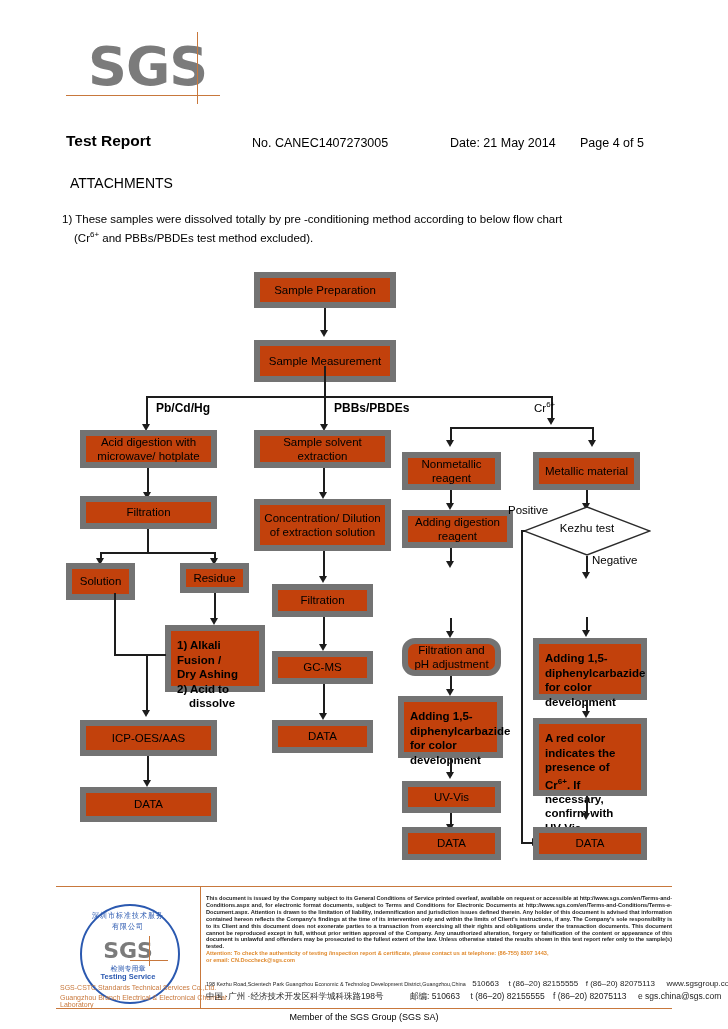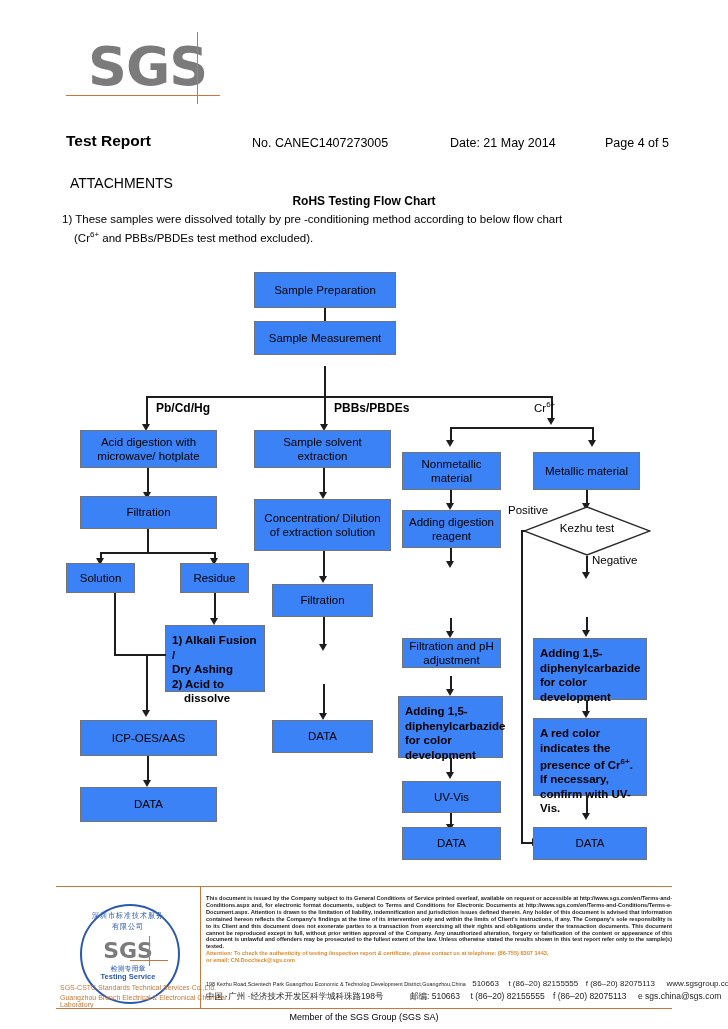--- a/index.html
+++ b/index.html
@@ -11,32 +11,32 @@
   #logo-block{position:absolute;left:88px;top:36px;width:130px;height:66px;}
   #logo-text{font-family:"DejaVu Sans",sans-serif;font-weight:bold;font-size:54px;
              letter-spacing:-1px;color:#7b7b7b;line-height:62px;}
   #logo-vrule{position:absolute;left:197px;top:32px;width:1px;height:72px;background:#c8783c;}
   #logo-hrule{position:absolute;left:66px;top:95px;width:154px;height:1px;background:#c8783c;}
 
   .hdr{position:absolute;font-size:12.5px;}
   #hdr-title{left:66px;top:132px;font-size:15.5px;font-weight:bold;}
   #hdr-no{left:252px;top:136px;}
   #hdr-date{left:450px;top:136px;}
-  #hdr-page{left:605px;top:136px;}
+  #hdr-page{left:580px;top:136px;}
 
   #attachments{position:absolute;left:70px;top:175px;font-size:14px;}
   #flow-title{position:absolute;left:0;top:194px;width:728px;text-align:center;
               font-size:12px;font-weight:bold;}
   #note1{position:absolute;left:62px;top:212px;font-size:11.5px;line-height:15px;}
   #note1 .l2{display:block;padding-left:12px;}
   sup{font-size:8px;vertical-align:super;}
 
   
   #chart{position:absolute;left:0;top:0;width:728px;height:1029px;}
-  .node{position:absolute;box-sizing:border-box;border:1px solid #737373;background:#3b82f6;
+  .node{position:absolute;box-sizing:border-box;border:6px solid #737373;background:#c2410c;
         font-size:11.5px;line-height:14.5px;display:flex;align-items:center;}
   .node.c{justify-content:center;text-align:center;padding:2px 4px;}
   .node.l{justify-content:flex-end;text-align:left;padding:7px 6px;align-items:flex-start;font-weight:bold;}
   .node .inner{width:100%;}
   .diamond{position:absolute;}
   .diamond svg{display:block;}
   .dlabel{position:absolute;font-size:11.5px;}
   .blabel{position:absolute;font-size:12px;font-weight:bold;}
   .edge{position:absolute;background:#1d1d1d;}
   .eh{height:1.6px;}
@@ -89,36 +89,35 @@
   </div>
   <div id="logo-vrule"></div>
   <div id="logo-hrule"></div>
 
   <div class="hdr" id="hdr-title">Test Report</div>
   <div class="hdr" id="hdr-no">No. CANEC1407273005</div>
   <div class="hdr" id="hdr-date">Date: 21 May 2014</div>
   <div class="hdr" id="hdr-page">Page 4 of 5</div>
 
   <div id="attachments">ATTACHMENTS</div>
-  <div id="flow-title">RoHS Testing Flow Chart</div>
 
   <div id="note1">
     <span>1) These samples were dissolved totally by pre -conditioning method according to below flow chart</span>
     <span class="l2"><span>(Cr</span><sup>6+</sup><span> and PBBs/PBDEs test method excluded).</span></span>
   </div>
 
   <div id="chart">
 
     <div class="node c" style="left:254px;top:272px;width:142px;height:36px;">
       <span class="inner">Sample Preparation</span>
       </div>
     <div class="ev edge" style="left:324px;top:308px;height:24px;"></div>
     <div class="arrow down" style="left:320px;top:330px;"></div>
 
-    <div class="node c" style="left:254px;top:321px;width:142px;height:34px;">
+    <div class="node c" style="left:254px;top:340px;width:142px;height:42px;">
       <span class="inner">Sample Measurement</span>
       </div>
 
     <div class="ev edge thick" style="left:324px;top:366px;height:30px;"></div>
     <div class="eh edge" style="left:146px;top:396px;width:406px;height:2px;"></div>
 
     <div class="ev edge thick" style="left:146px;top:396px;height:30px;"></div>
     <div class="arrow down" style="left:142px;top:424px;"></div>
     <div class="blabel" style="left:156px;top:401px;text-align:right;">Pb/Cd/Hg</div>
 
@@ -131,21 +130,21 @@
       <span class="inner">Filtration</span>
       </div>
 
     <div class="ev edge thick" style="left:147px;top:529px;height:25px;"></div>
     <div class="eh edge" style="left:100px;top:552px;width:115px;height:2px;"></div>
     <div class="ev edge" style="left:100px;top:552px;height:10px;"></div>
     <div class="arrow down" style="left:96px;top:558px;"></div>
     <div class="ev edge" style="left:214px;top:552px;height:10px;"></div>
     <div class="arrow down" style="left:210px;top:558px;"></div>
 
-    <div class="node c" style="left:66px;top:563px;width:69px;height:30px;">
+    <div class="node c" style="left:66px;top:563px;width:69px;height:37px;">
       <span class="inner">Solution</span>
       </div>
     <div class="node c" style="left:180px;top:563px;width:69px;height:30px;">
       <span class="inner">Residue</span>
       </div>
 
     <div class="ev edge thick" style="left:214px;top:593px;height:28px;"></div>
     <div class="arrow down" style="left:210px;top:618px;"></div>
 
     <div class="node l" style="left:165px;top:625px;width:100px;height:67px;">
@@ -186,53 +185,56 @@
       </div>
     <div class="ev edge" style="left:323px;top:551px;height:28px;"></div>
     <div class="arrow down" style="left:319px;top:576px;"></div>
 
     <div class="node c" style="left:272px;top:584px;width:101px;height:33px;">
       <span class="inner">Filtration</span>
       </div>
     <div class="ev edge" style="left:323px;top:617px;height:30px;"></div>
     <div class="arrow down" style="left:319px;top:644px;"></div>
 
+    <div class="node c" style="left:272px;top:651px;width:101px;height:33px;">
+      <span class="inner">GC-MS</span>
+      </div>
     <div class="ev edge" style="left:323px;top:684px;height:32px;"></div>
     <div class="arrow down" style="left:319px;top:713px;"></div>
 
     <div class="node c" style="left:272px;top:720px;width:101px;height:33px;">
       <span class="inner">DATA</span>
       </div>
 
     <div class="ev edge thick" style="left:551px;top:396px;height:26px;"></div>
     <div class="arrow down" style="left:547px;top:418px;"></div>
     <div class="dlabel" style="left:534px;top:400px;"><span>Cr</span><sup>6+</sup></div>
 
     <div class="eh edge" style="left:450px;top:427px;width:143px;height:2px;"></div>
     <div class="ev edge" style="left:450px;top:427px;height:17px;"></div>
     <div class="arrow down" style="left:446px;top:440px;"></div>
     <div class="ev edge thick" style="left:592px;top:427px;height:17px;"></div>
     <div class="arrow down" style="left:588px;top:440px;"></div>
 
     <div class="node c" style="left:402px;top:452px;width:99px;height:38px;">
-      <span class="inner">Nonmetallic material</span>
+      <span class="inner">Nonmetallic reagent</span>
       </div>
     <div class="ev edge" style="left:450px;top:490px;height:16px;"></div>
     <div class="arrow down" style="left:446px;top:503px;"></div>
 
-    <div class="node c" style="left:402px;top:510px;width:99px;height:38px;">
+    <div class="node c" style="left:402px;top:510px;width:111px;height:38px;">
       <span class="inner">Adding digestion reagent</span>
       </div>
     <div class="ev edge" style="left:450px;top:548px;height:16px;"></div>
     <div class="arrow down" style="left:446px;top:561px;"></div>
 
     <div class="ev edge" style="left:450px;top:618px;height:16px;"></div>
     <div class="arrow down" style="left:446px;top:631px;"></div>
 
-    <div class="node c" style="left:402px;top:638px;width:99px;height:30px;">
+    <div class="node c" style="left:402px;top:638px;width:99px;height:38px;border-radius:13px;">
       <span class="inner">Filtration and pH adjustment</span>
       </div>
     <div class="ev edge" style="left:450px;top:676px;height:16px;"></div>
     <div class="arrow down" style="left:446px;top:689px;"></div>
 
     <div class="node l" style="left:398px;top:696px;width:105px;height:62px;">
       <span class="inner">Adding 1,5-diphenylcarbazide for color development</span>
       </div>
     <div class="ev edge" style="left:450px;top:758px;height:18px;"></div>
     <div class="arrow down" style="left:446px;top:772px;"></div>

